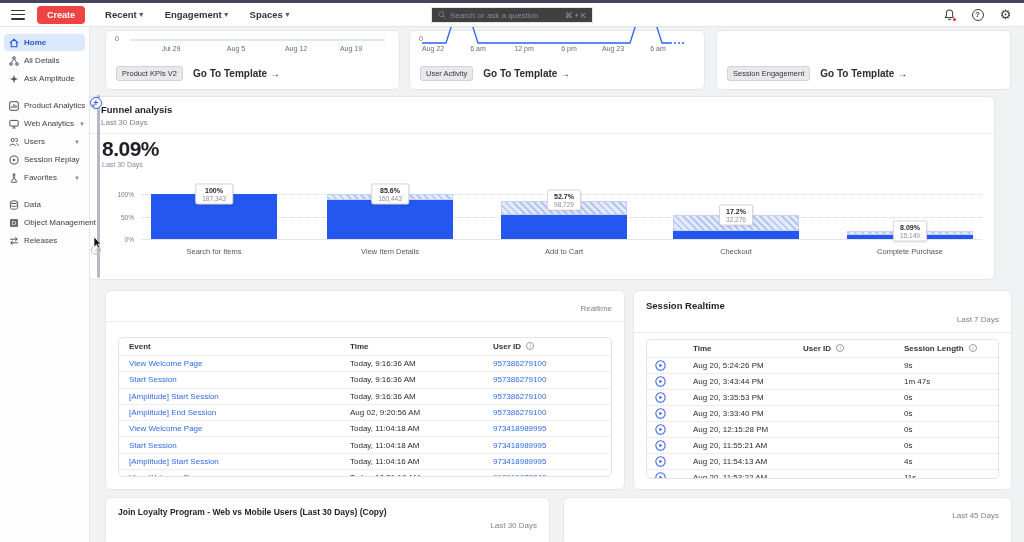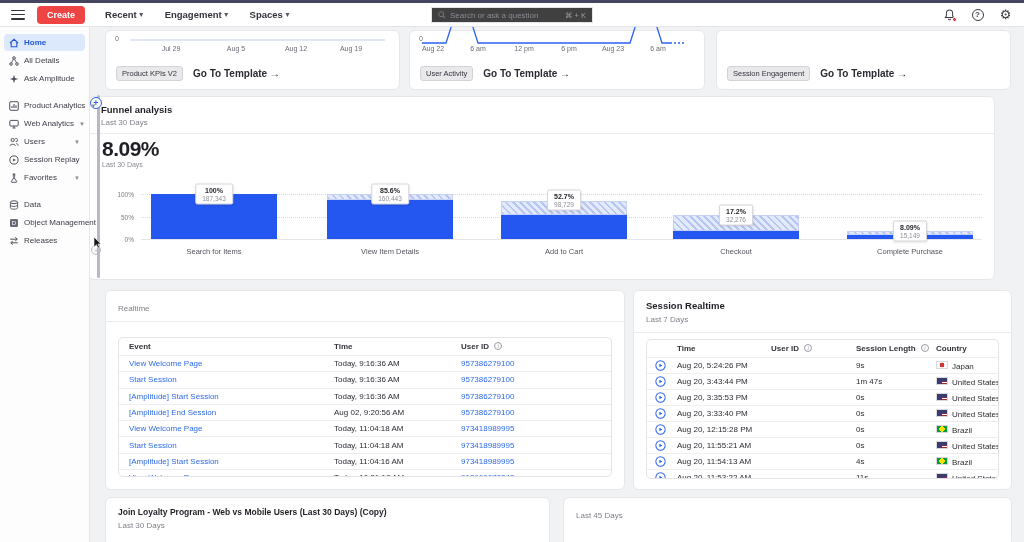--- a/index.html
+++ b/index.html
@@ -90,25 +90,25 @@
                text-align:center; font-weight:700; cursor:pointer; z-index:3; }
   .cursor { position:absolute; left:93px; top:235px; z-index:6; }
   .ghost-circ { position:absolute; left:91px; top:245px; width:10px; height:10px; border-radius:50%;
                 border:1px solid #b9b9c2; color:#b9b9c2; font-size:7px; line-height:9px; text-align:center; }
 
   
   .panel-head { padding:9px 12px 0; }
   .panel-title-row { display:flex; align-items:center; gap:6px; }
   .rt-dot { width:11px; height:11px; border-radius:50%; background:#8aa7f0; }
   .panel-title { font-size:9.5px; font-weight:700; color:#1f1f26; }
-  .panel-sub { font-size:8px; color:#80808b; margin-top:4px; padding-bottom:8px; }
+  .panel-sub { font-size:8px; color:#80808b; margin-top:4px; padding-bottom:8px;text-align:right; }
   .panel-div { border-top:1px solid #ececef; }
   .dtable { position:absolute; left:12px; right:12px; border:1px solid #e4e4e8; border-radius:5px;
             overflow:hidden; background:#fff; }
-  .trow { display:grid; align-items:center; border-top:1px solid #eeeef1; }
+  .trow { display:grid; align-items:center; border-top:1px solid #eeeef1;gap:16px; }
   .trow.head { border-top:none; font-weight:700; color:#33333b; }
   .trow > div { font-size:8px; padding:0 4px; overflow:hidden; white-space:nowrap; }
   .rt-table .trow { grid-template-columns:211px 127px 1fr; height:16.3px; }
   .rt-table .trow.head { height:17px; }
   .rt-table .trow > div:first-child { padding-left:10px; }
   .link { color:#2e6bea; cursor:pointer; }
   .info-i { display:inline-flex; width:8px; height:8px; border:1px solid #9a9aa5; border-radius:50%;
             color:#9a9aa5; font-size:6px; align-items:center; justify-content:center;
             vertical-align:1px; margin-left:3px; font-weight:400; font-style:italic; }
   .rp-table .trow { grid-template-columns:26px 94px 85px 80px 1fr; height:16px; }

